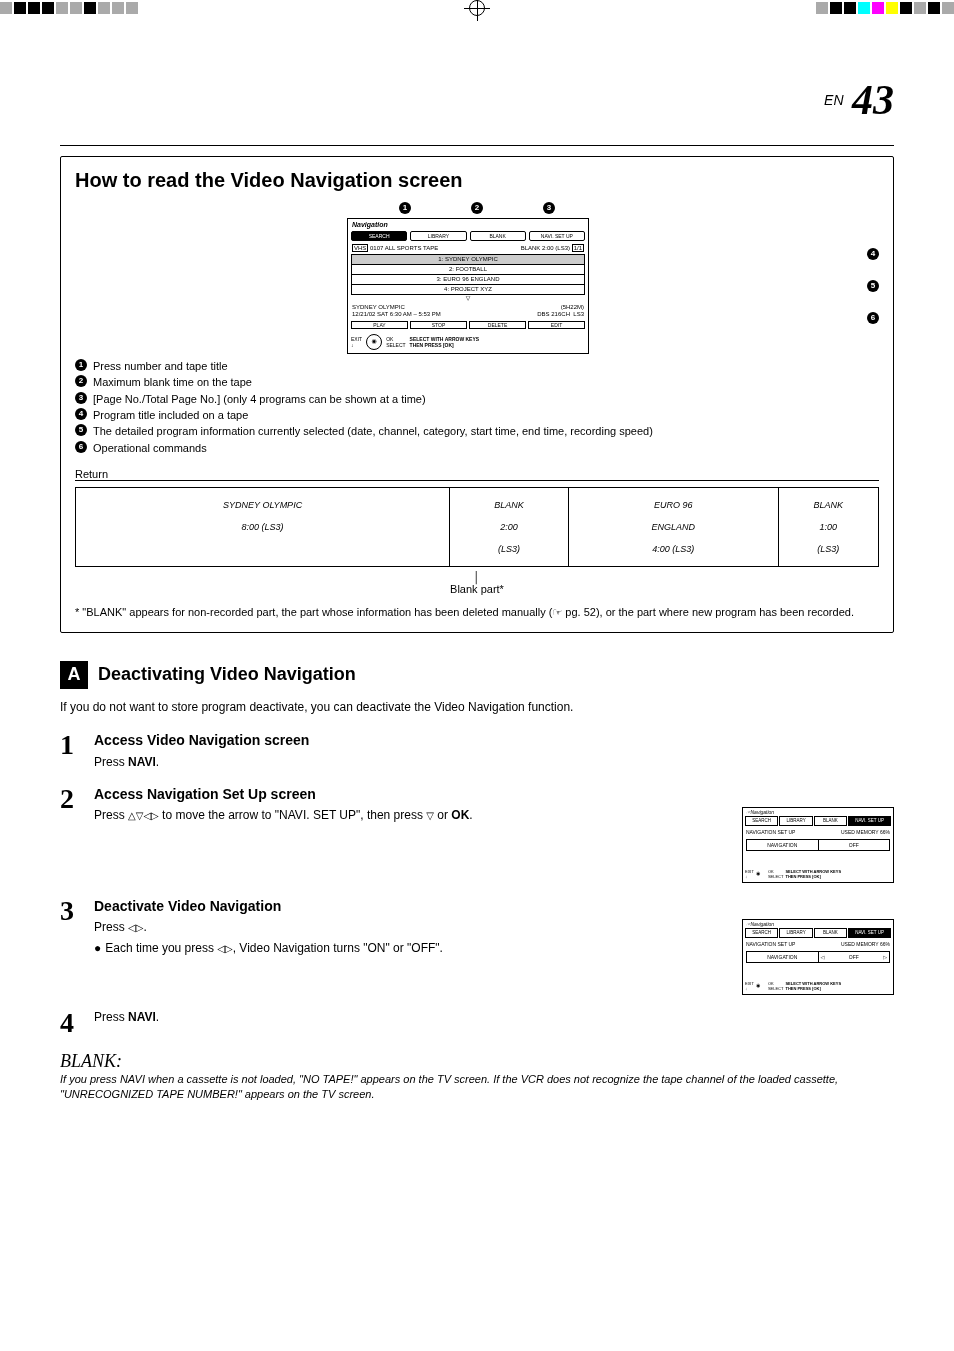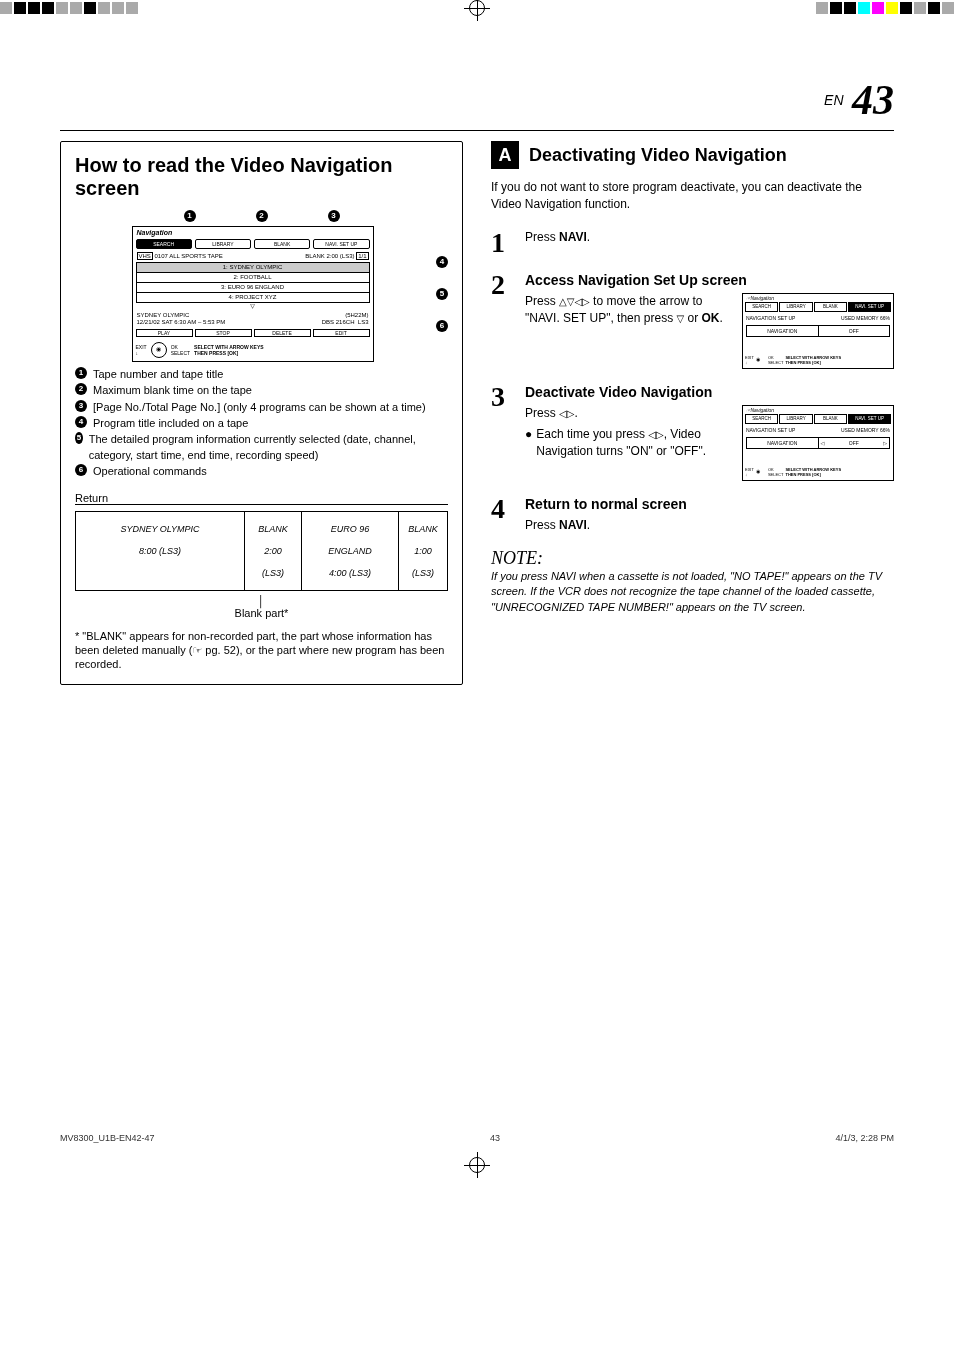--- a/index.html
+++ b/index.html
@@ -5,24 +5,24 @@
 body { margin:0; padding:0; font-family: Helvetica, Arial, sans-serif; background:#fff; color:#000; width:954px; }
 .page { padding:40px 60px 40px 60px; position:relative; }
 .topbar { display:flex; justify-content:space-between; align-items:center; margin-bottom:20px; }
 .sq-row { display:flex; gap:2px; }
 .sq { width:12px; height:12px; }
 .black{background:#000;} .gray{background:#aaa;} .cyan{background:#0ff;} .magenta{background:#f0f;} .yellow{background:#ff0;}
 .regmark { display:flex; align-items:center; gap:4px; }
 .regmark .circ { width:14px; height:14px; border:1px solid #000; border-radius:50%; position:relative; }
 .regmark .circ::before { content:""; position:absolute; left:50%; top:-6px; width:1px; height:26px; background:#000; }
 .regmark .circ::after { content:""; position:absolute; top:50%; left:-6px; height:1px; width:26px; background:#000; }
-.page-num-row { text-align:right; border-bottom:1px solid #000; padding-bottom:6px; margin-bottom:10px;}
+.page-num-row { text-align:right; border-bottom:1px solid #000; padding-bottom:21px; margin-bottom:10px;}
 .page-num { font-style:italic; font-size:14px; vertical-align:middle;}
 .page-num-big { font-family:"Times New Roman", serif; font-weight:bold; font-style:italic; font-size:42px; vertical-align:middle; margin-left:4px;}
-.columns { display:flex; gap:28px; }
+.columns { display:flex; gap:28px;flex-direction:column; }
 .col { flex:1; min-width:0; }
 .box { border:1px solid #000; padding:12px 14px; border-radius:2px; }
 .box-title { font-family:Helvetica,Arial,sans-serif; font-weight:bold; font-size:20px; margin:0 0 10px 0; }
 .callout-row { display:flex; justify-content:center; gap:60px; margin:0 0 4px 0; font-size:9px; font-weight:bold;}
 .bubble { display:inline-block; width:12px; height:12px; border-radius:50%; background:#000; color:#fff; font-size:8px; text-align:center; line-height:12px; font-weight:bold; }
 .navscreen { border:1px solid #000; width:240px; margin:0 auto; font-size:6px; line-height:1.2; }
 .navscreen .hdr { padding:2px 4px; font-style:italic; font-weight:bold; font-size:7px;}
 .navscreen .tabs { display:flex; gap:3px; padding:0 3px 3px 3px; }
 .navscreen .tab { flex:1; border:1px solid #000; text-align:center; font-size:5px; padding:1px 0; border-radius:2px;}
 .navscreen .tab.active { background:#000; color:#fff;}
@@ -166,21 +166,21 @@
           <div style="display:flex; flex-direction:column; justify-content:space-around; padding:20px 0;">
             <span class="bubble">4</span>
             <span class="bubble">5</span>
             <span class="bubble">6</span>
           </div>
         </div>
 
         <div class="legend">
           <p>
               <span class="bubble">1</span>
-              <span>Tape number and tape title</span>
+              <span>Press number and tape title</span>
             </p>
           <p>
               <span class="bubble">2</span>
               <span>Maximum blank time on the tape</span>
             </p>
           <p>
               <span class="bubble">3</span>
               <span>[Page No./Total Page No.] (only 4 programs can be shown at a time)</span>
             </p>
           <p>
@@ -231,20 +231,21 @@
       <div class="rt-heading-row">
         <div class="badge-A">A</div>
         <div class="rt-heading">Deactivating Video Navigation</div>
       </div>
 
       <div class="intro">If you do not want to store program deactivate, you can deactivate the Video Navigation function.</div>
 
       <div class="step">
         <div class="step-num">1</div>
         <div class="step-body">
+          <div class="step-title">Access Video Navigation screen</div>
           <div><span>Press </span><b>NAVI</b><span>.</span></div>
         </div>
       </div>
 
       <div class="step">
         <div class="step-num">2</div>
         <div class="step-body">
           <div class="step-title">Access Navigation Set Up screen</div>
           <div class="step-flex">
             <div class="step-text">
@@ -340,26 +341,25 @@
                   </div>
               </div>
             </div>
           </div>
         </div>
       </div>
 
       <div class="step">
         <div class="step-num">4</div>
         <div class="step-body">
-          <div class="step-title">Return to normal screen</div>
           <div><span>Press </span><b>NAVI</b><span>.</span></div>
         </div>
       </div>
 
-      <div class="note-title">NOTE:</div>
+      <div class="note-title">BLANK:</div>
       <div class="note-body">If you press NAVI when a cassette is not loaded, "NO TAPE!" appears on the TV screen. If the VCR does not recognize the tape channel of the loaded cassette, "UNRECOGNIZED TAPE NUMBER!" appears on the TV screen.</div>
 
     </div>
   </div>
 </div>
 
 <div style="height:400px;"></div>
 
 <div class="jobfooter">
   <span>MV8300_U1B-EN42-47</span>

